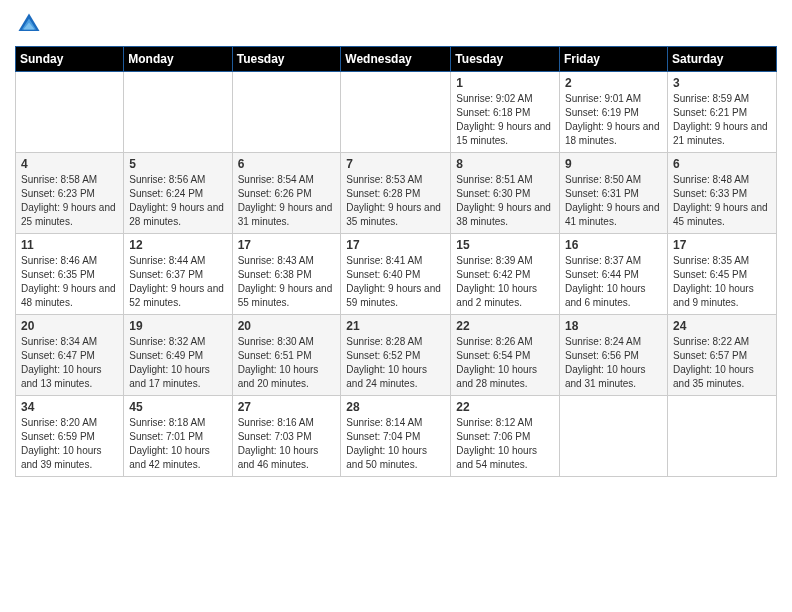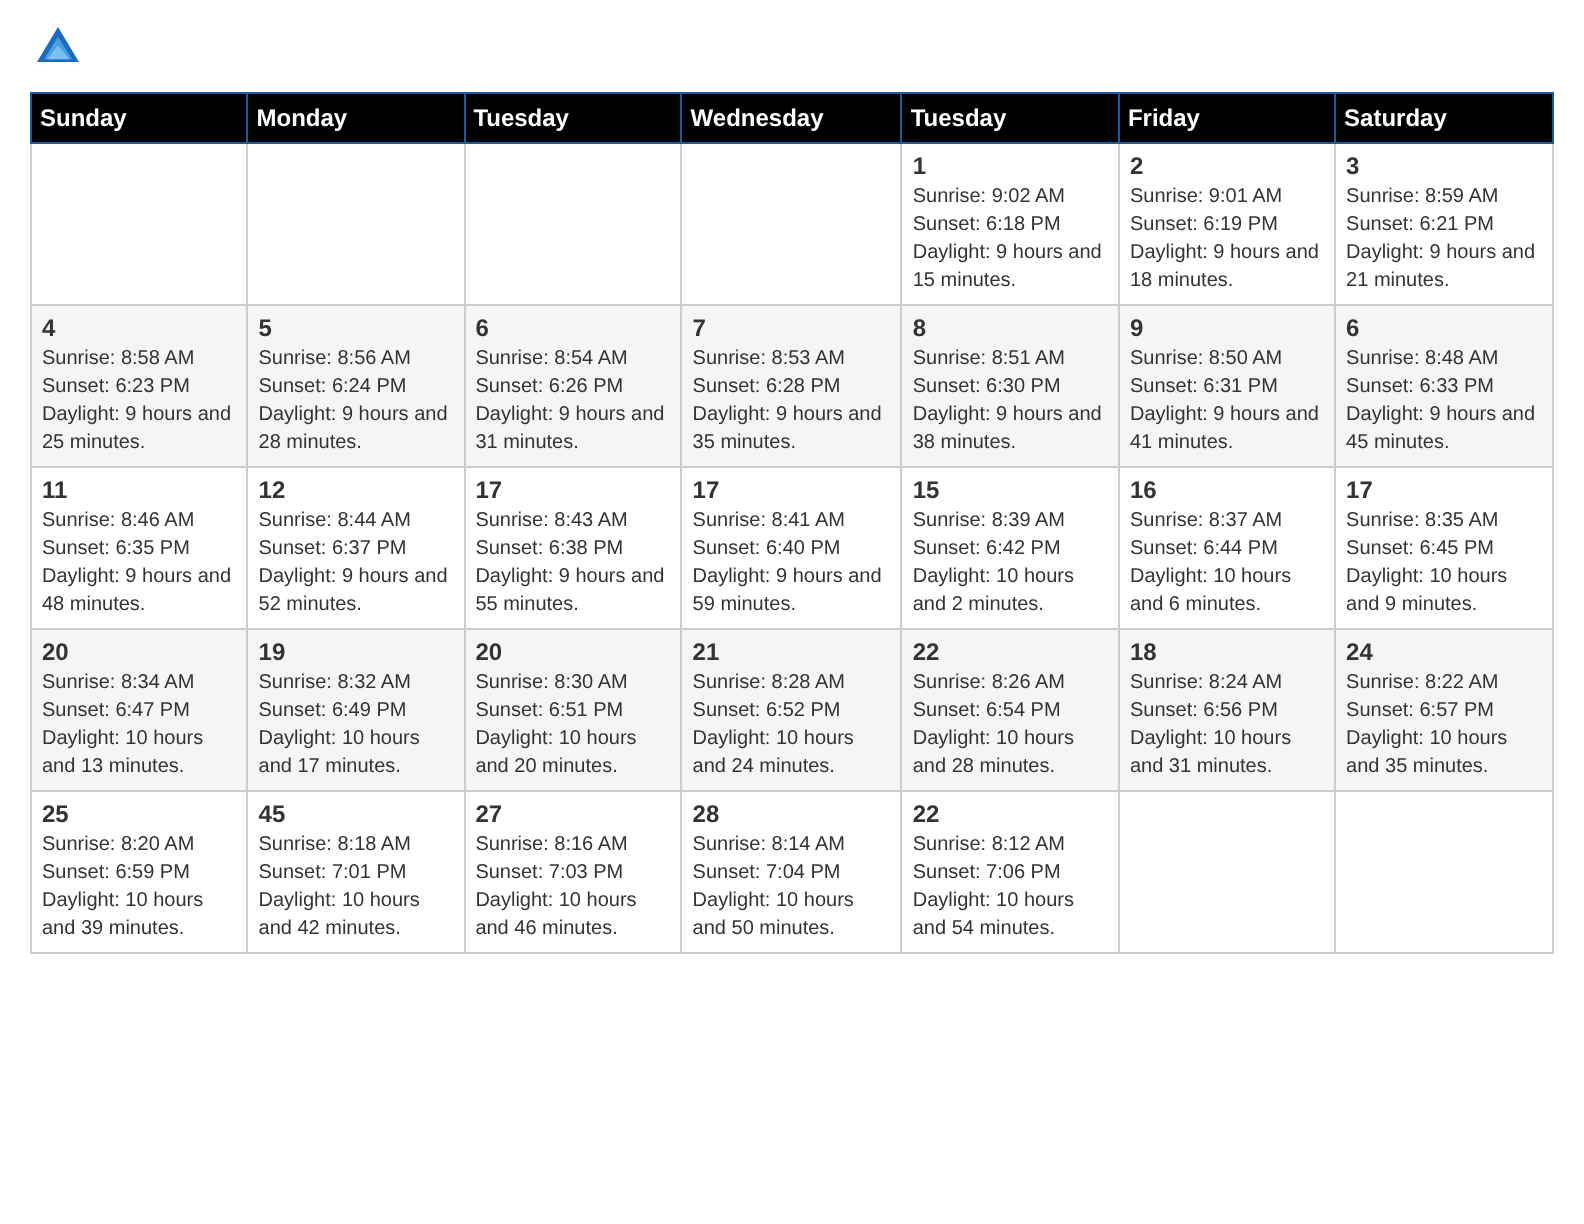--- a/index.html
+++ b/index.html
@@ -230,21 +230,21 @@
             <span class="day-number">18</span>
             <div class="day-info">Sunrise: 8:24 AM<br>Sunset: 6:56 PM<br>Daylight: 10 hours and 31 minutes.</div>
           </td>
           <td>
             <span class="day-number">24</span>
             <div class="day-info">Sunrise: 8:22 AM<br>Sunset: 6:57 PM<br>Daylight: 10 hours and 35 minutes.</div>
           </td>
         </tr>
         <tr>
           <td>
-            <span class="day-number">25</span>
+            <span class="day-number">34</span>
             <div class="day-info">Sunrise: 8:20 AM<br>Sunset: 6:59 PM<br>Daylight: 10 hours and 39 minutes.</div>
           </td>
           <td>
             <span class="day-number">45</span>
             <div class="day-info">Sunrise: 8:18 AM<br>Sunset: 7:01 PM<br>Daylight: 10 hours and 42 minutes.</div>
           </td>
           <td>
             <span class="day-number">27</span>
             <div class="day-info">Sunrise: 8:16 AM<br>Sunset: 7:03 PM<br>Daylight: 10 hours and 46 minutes.</div>
           </td>

